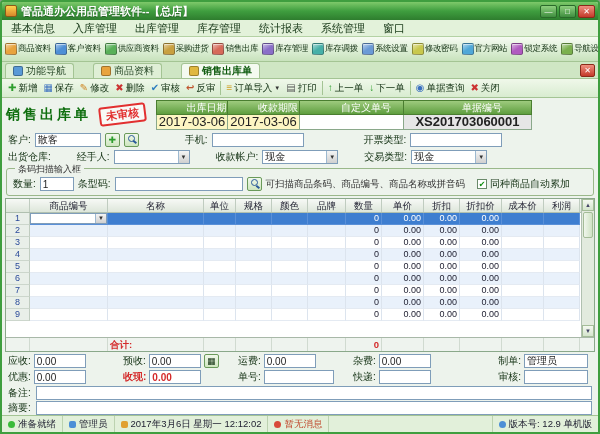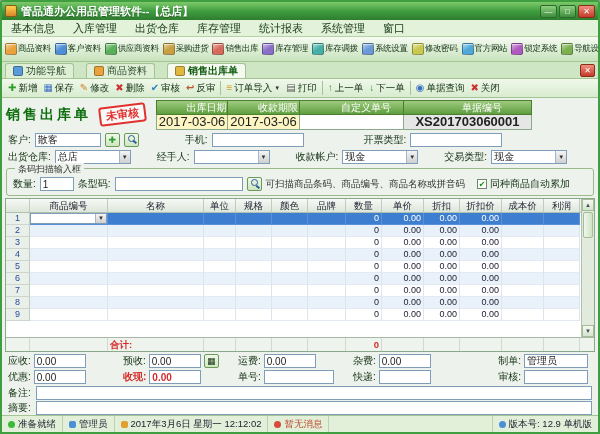--- a/index.html
+++ b/index.html
@@ -10,21 +10,21 @@
 .app-icon{width:12px;height:12px;border-radius:2px;background:linear-gradient(#ffd24d,#d8862a);border:1px solid #8a5a1a;}
 .title-text{flex:1;color:#fff;font-size:11px;font-weight:bold;text-shadow:0 1px 1px rgba(0,0,0,.35);white-space:nowrap;overflow:hidden;}
 .win-controls{display:flex;gap:2px;}
 .win-btn{width:17px;height:13px;border:1px solid #2a6a2a;border-radius:2px;background:linear-gradient(#8ed07e,#3f8e3f);color:#fff;font-size:8px;line-height:11px;text-align:center;}
 .win-btn.close{background:linear-gradient(#f09080,#c43a2a);border-color:#8a2a1a;}
 .menubar{flex:0 0 17px;background:#e3f2da;border-bottom:1px solid #b4d2a4;display:flex;align-items:center;font-size:11px;color:#173817;}
 .menu-item{padding:0 9px;line-height:16px;}
 .toolbar{flex:0 0 25px;background:linear-gradient(#f6fbf2,#d8ecd0 65%,#c8e2bc);border-bottom:1px solid #a4c494;display:flex;align-items:center;padding:0 1px;overflow:hidden;}
 .tb-btn{display:flex;align-items:center;gap:1px;padding:1px 2px;font-size:8.5px;letter-spacing:-0.3px;color:#143214;white-space:nowrap;}
 .tb-icon{width:12px;height:12px;border-radius:2px;border:1px solid rgba(0,0,0,.3);box-shadow:inset 0 1px 0 rgba(255,255,255,.5);flex:0 0 12px;}
-.tabbar{flex:0 0 17px;background:#cfe6c4;border-bottom:1px solid #a4c494;display:flex;align-items:flex-end;padding:1px 3px 0;gap:12px;font-size:10px;}
+.tabbar{flex:0 0 17px;background:#cfe6c4;border-bottom:1px solid #a4c494;display:flex;align-items:flex-end;padding:1px 3px 0;gap:19px;font-size:10px;}
 .tab{display:flex;align-items:center;gap:3px;padding:1px 7px;background:#dfefd6;border:1px solid #a4c494;border-bottom:none;border-radius:3px 3px 0 0;color:#2a4a2a;height:15px;white-space:nowrap;}
 .tab.active{background:#f4faf0;font-weight:bold;color:#0e5a0e;}
 .tab-icon{width:10px;height:10px;border-radius:2px;border:1px solid rgba(0,0,0,.3);flex:0 0 10px;}
 .tab-close{margin-left:auto;align-self:center;width:15px;height:13px;background:linear-gradient(#f09080,#c43a2a);border:1px solid #8a2a1a;border-radius:2px;color:#fff;font-size:8px;line-height:11px;text-align:center;}
 .actionbar{flex:0 0 19px;background:linear-gradient(#f0f8ea,#d8ecd0);border-bottom:1px solid #a4c494;display:flex;align-items:center;padding:0 3px;font-size:9.5px;color:#143214;overflow:hidden;}
 .ab-btn{display:flex;align-items:center;gap:2px;padding:1px 3px;white-space:nowrap;}
 .ab-icon{font-size:10px;line-height:10px;font-weight:bold;}
 .ab-sep{width:1px;height:14px;background:#a4c494;margin:0 2px;flex:0 0 1px;}
 .ab-caret{font-size:6px;color:#333;}
 .formhead{flex:0 0 33px;display:flex;align-items:center;padding:1px 4px;gap:8px;}
@@ -90,21 +90,21 @@
     <span class="win-controls">
       <span class="win-btn">—</span>
       <span class="win-btn">□</span>
       <span class="win-btn close">✕</span>
     </span>
   </div>
 
   <div class="menubar">
       <span class="menu-item">基本信息</span>
       <span class="menu-item">入库管理</span>
-      <span class="menu-item">出货仓库</span>
+      <span class="menu-item">出库管理</span>
       <span class="menu-item">库存管理</span>
       <span class="menu-item">统计报表</span>
       <span class="menu-item">系统管理</span>
       <span class="menu-item">窗口</span>
     </div>
 
   <div class="toolbar">
       <span class="tb-btn">
         <span class="tb-icon" style="background: linear-gradient(145deg, rgba(255, 255, 255, 0.55), rgba(255, 255, 255, 0) 50%), rgb(232, 163, 61);"></span>
         <span>商品资料</span>
@@ -253,24 +253,20 @@
     <span style="width:38px"></span>
     <span class="flabel">手机:</span>
     <input class="tinput" style="width: 92px;" value="">
     <span style="width:52px"></span>
     <span class="flabel">开票类型:</span>
     <input class="tinput" style="width: 92px;" value="">
   </div>
 
   <div class="fieldrow">
     <span class="flabel">出货仓库:</span>
-    <span class="combo" style="width:76px">
-      <span class="combo-text">总店</span>
-      <span class="combo-btn">▼</span>
-    </span>
     <span style="width:18px"></span>
     <span class="flabel">经手人:</span>
     <span class="combo" style="width:76px">
       <span class="combo-text"></span>
       <span class="combo-btn">▼</span>
     </span>
     <span style="width:18px"></span>
     <span class="flabel">收款帐户:</span>
     <span class="combo" style="width:76px">
       <span class="combo-text">现金</span>

